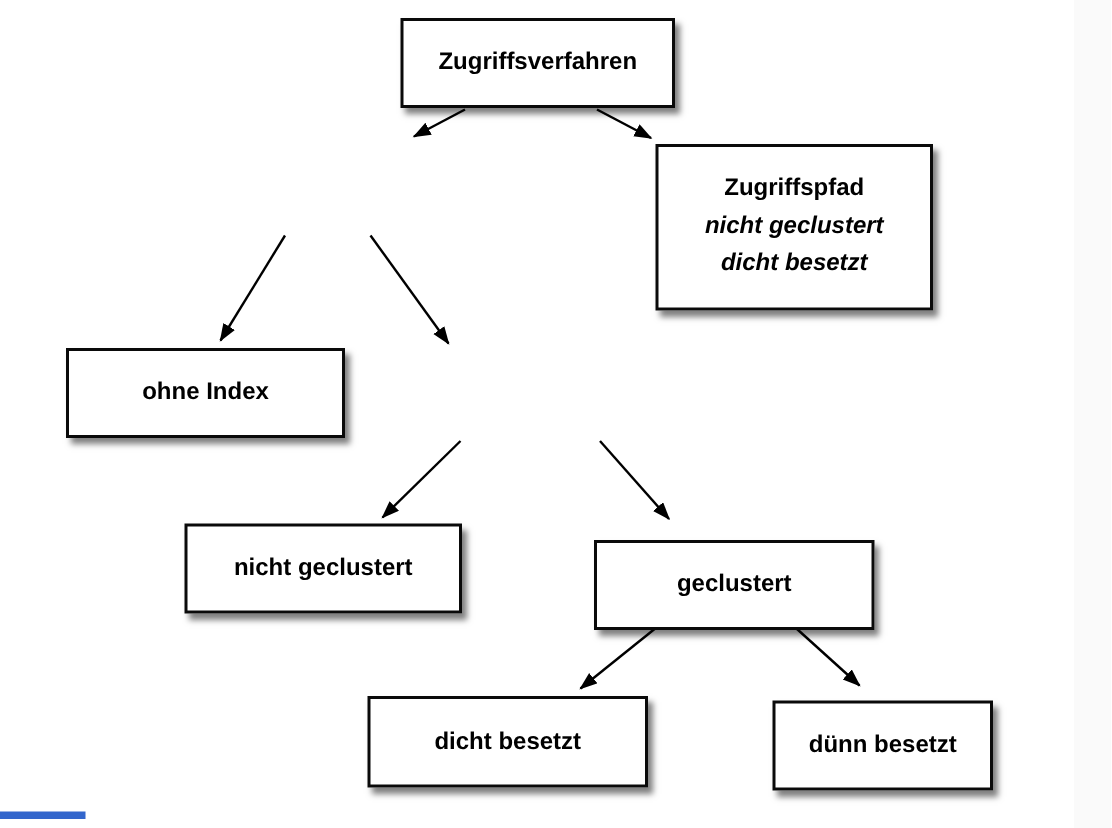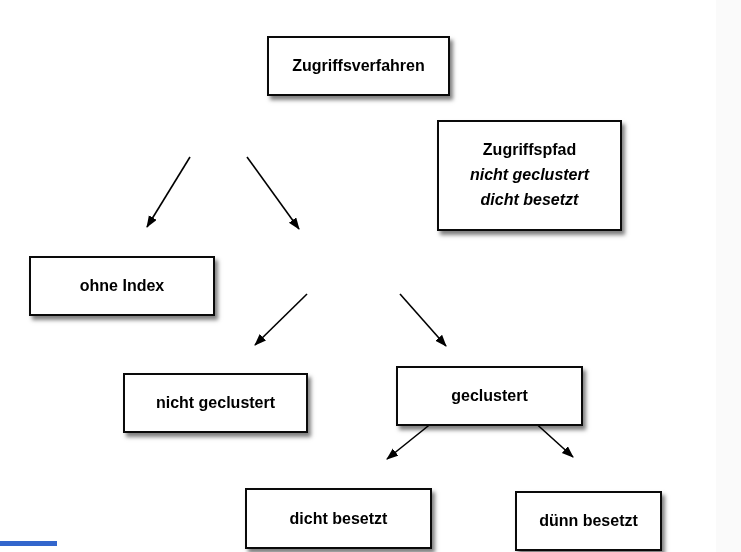--- a/index.html
+++ b/index.html
@@ -32,21 +32,20 @@
     background: #ffffff;
     border: 2px solid #0a0a0a;
     box-shadow: 3px 4px 4px rgba(0,0,0,0.50);
     display: flex;
     align-items: center;
     justify-content: center;
     text-align: center;
     font-size: 16px;
     font-weight: 700;
     color: #000000;
-    margin-top: 24px;
   }
   .node.multi {
     flex-direction: column;
     line-height: 1.55;
     padding: 4px 11px;
   }
   .italic { font-style: italic; }
   .accent-bar {
     position: absolute;
     left: 0; top: 541px;
@@ -81,30 +80,30 @@
     <span class="node-label">Zugriffsverfahren</span>
   </div>
 
 
   <div class="node multi" style="left:437px; top:96px; width:185px; height:111px;">
     <span class="node-label">Zugriffspfad</span>
     <span class="node-label italic">nicht geclustert</span>
     <span class="node-label italic">dicht besetzt</span>
   </div>
 
-  <div class="node" style="left:29px; top:232px; width:186px; height:60px;">
+  <div class="node" style="left:44px; top:232px; width:186px; height:60px;">
     <span class="node-label">ohne Index</span>
   </div>
 
 
   <div class="node" style="left:123px; top:349px; width:185px; height:60px;">
     <span class="node-label">nicht geclustert</span>
   </div>
 
-  <div class="node" style="left:396px; top:342px; width:187px; height:60px;">
+  <div class="node" style="left:396px; top:360px; width:187px; height:60px;">
     <span class="node-label">geclustert</span>
   </div>
 
   <div class="node" style="left:245px; top:464px; width:187px; height:61px;">
     <span class="node-label">dicht besetzt</span>
   </div>
 
   <div class="node" style="left:515px; top:467px; width:147px; height:60px;">
     <span class="node-label">dünn besetzt</span>
   </div>

